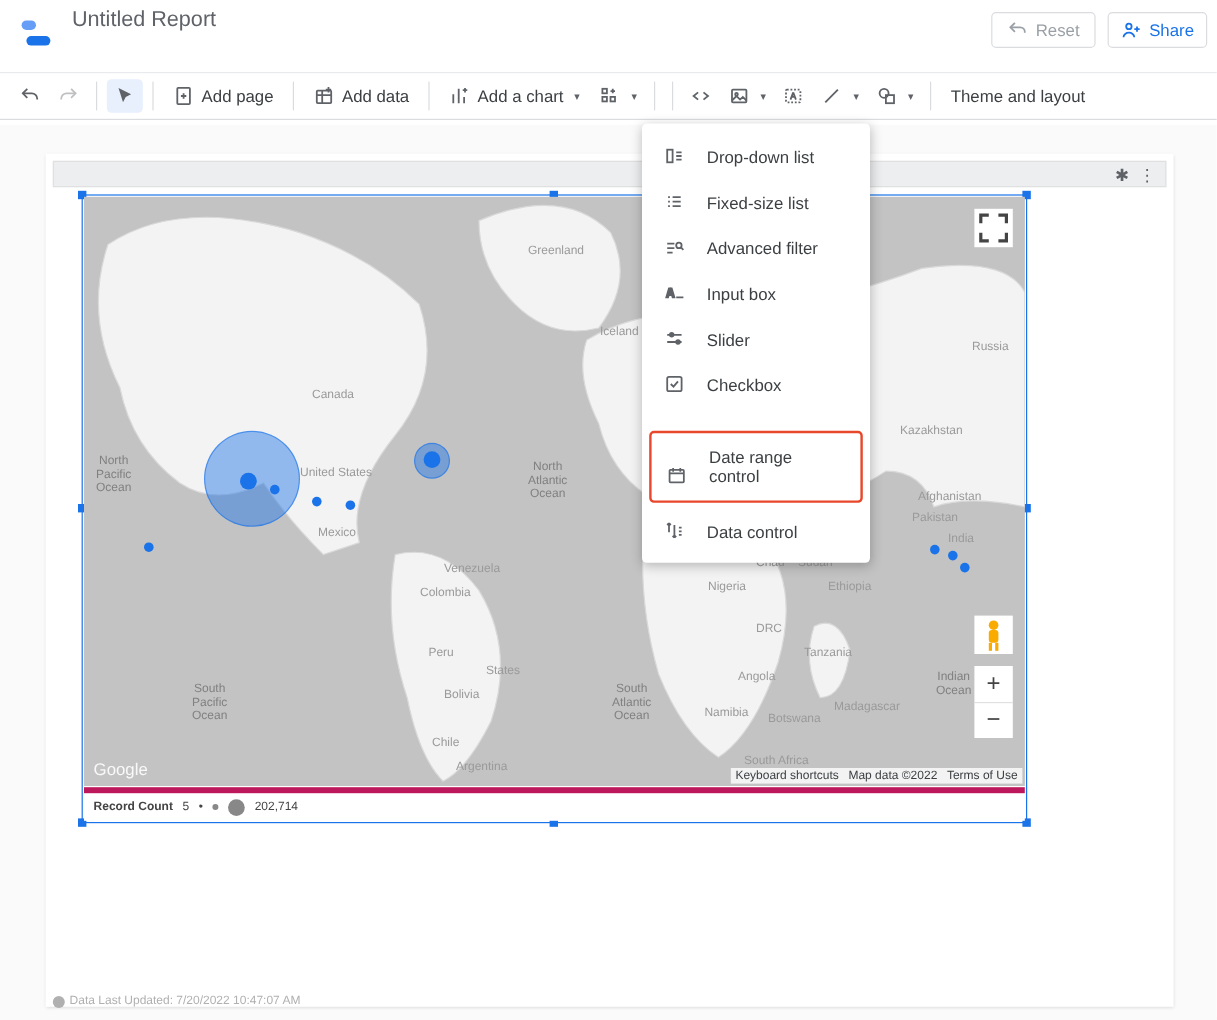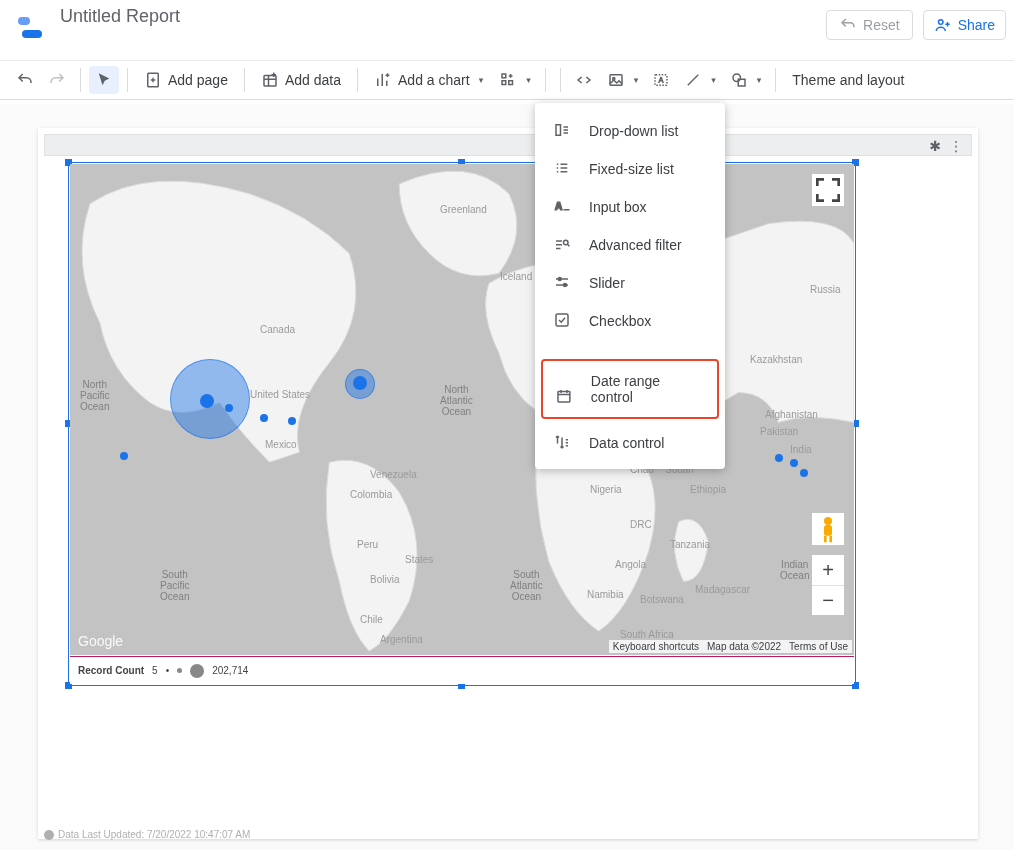--- a/index.html
+++ b/index.html
@@ -116,21 +116,21 @@
   .map-svg{width:100%;height:100%;}
   .map-label{position:absolute;font-size:10px;color:#808080;text-align:center;line-height:1.1;pointer-events:none;}
   .map-country{position:absolute;font-size:10px;color:#9a9a9a;pointer-events:none;}
   .map-controls-fs{position:absolute;right:10px;top:10px;width:32px;height:32px;background:#fff;display:flex;align-items:center;justify-content:center;}
   .map-controls-zoom{position:absolute;right:10px;bottom:40px;width:32px;}
   .map-controls-zoom div{height:30px;background:#fff;display:flex;align-items:center;justify-content:center;font-size:20px;color:#444;}
   .pegman{position:absolute;right:10px;bottom:110px;width:32px;height:32px;background:#fff;display:flex;align-items:center;justify-content:center;}
   .map-footer{position:absolute;right:2px;bottom:2px;background:rgba(255,255,255,0.8);font-size:10px;color:#3c4043;display:flex;gap:8px;padding:1px 4px;}
   .map-footer span{white-space:nowrap;}
   .google-logo{position:absolute;left:8px;bottom:6px;font-size:14px;color:#fff;font-weight:500;opacity:0.9;font-family:Arial;}
-  .legend-bar{position:absolute;left:1px;right:1px;bottom:1px;height:28px;background:#fff;border-top:1px solid #be185d;display:flex;align-items:center;gap:8px;padding:0 8px;font-size:10px;color:#444;}
+  .legend-bar{position:absolute;left:1px;right:1px;bottom:1px;height:28px;background:#fff;border-top:5px solid #be185d;display:flex;align-items:center;gap:8px;padding:0 8px;font-size:10px;color:#444;}
   .dot-small{width:5px;height:5px;background:#888;border-radius:50%;}
   .dot-big{width:14px;height:14px;background:#888;border-radius:50%;}
   .bubble{position:absolute;border-radius:50%;background:rgba(26,115,232,0.45);border:1px solid rgba(26,115,232,0.6);}
   .bubble.solid{background:#1a73e8;border:none;}
   .footer-info{position:absolute;left:6px;bottom:-1px;font-size:10px;color:#b0b0b0;display:flex;gap:4px;align-items:center;}
 </style>
 </head>
 <body>
 
 <div class="header">
@@ -433,38 +433,38 @@
     <span class="icon">
         <svg viewBox="0 0 24 24" fill="none" stroke="#5f6368" stroke-width="2">
           <path d="M5 7h2M5 12h2M5 17h2M10 7h9M10 12h9M10 17h9"></path>
         </svg>
       </span>
     <span>Fixed-size list</span>
   </div>
   <div class="dd-item">
     <span class="icon">
         <svg viewBox="0 0 24 24" fill="none" stroke="#5f6368" stroke-width="2">
-          <path d="M6 7l-3 10h2l.7-2.5h3.6L10 17h2L9 7zM6.2 12.5L7.5 8.5l1.3 4zM14 17h8"></path>
-        </svg>
-      </span>
-    <span>Input box</span>
-  </div>
-  <div class="dd-item">
-    <span class="icon">
-        <svg viewBox="0 0 24 24" fill="none" stroke="#5f6368" stroke-width="2">
           <path d="M4 8h8M4 13h8M4 18h6"></path>
           <circle cx="17" cy="10" r="3"></circle>
           <path d="M19 12l3 3"></path>
         </svg>
       </span>
     <span>Advanced filter</span>
   </div>
   <div class="dd-item">
     <span class="icon">
         <svg viewBox="0 0 24 24" fill="none" stroke="#5f6368" stroke-width="2">
+          <path d="M6 7l-3 10h2l.7-2.5h3.6L10 17h2L9 7zM6.2 12.5L7.5 8.5l1.3 4zM14 17h8"></path>
+        </svg>
+      </span>
+    <span>Input box</span>
+  </div>
+  <div class="dd-item">
+    <span class="icon">
+        <svg viewBox="0 0 24 24" fill="none" stroke="#5f6368" stroke-width="2">
           <path d="M4 8h16M4 16h16"></path>
           <circle cx="9" cy="8" r="2" fill="#5f6368"></circle>
           <circle cx="16" cy="16" r="2" fill="#5f6368"></circle>
         </svg>
       </span>
     <span>Slider</span>
   </div>
   <div class="dd-item">
     <span class="icon">
         <svg viewBox="0 0 24 24" fill="none" stroke="#5f6368" stroke-width="2">

